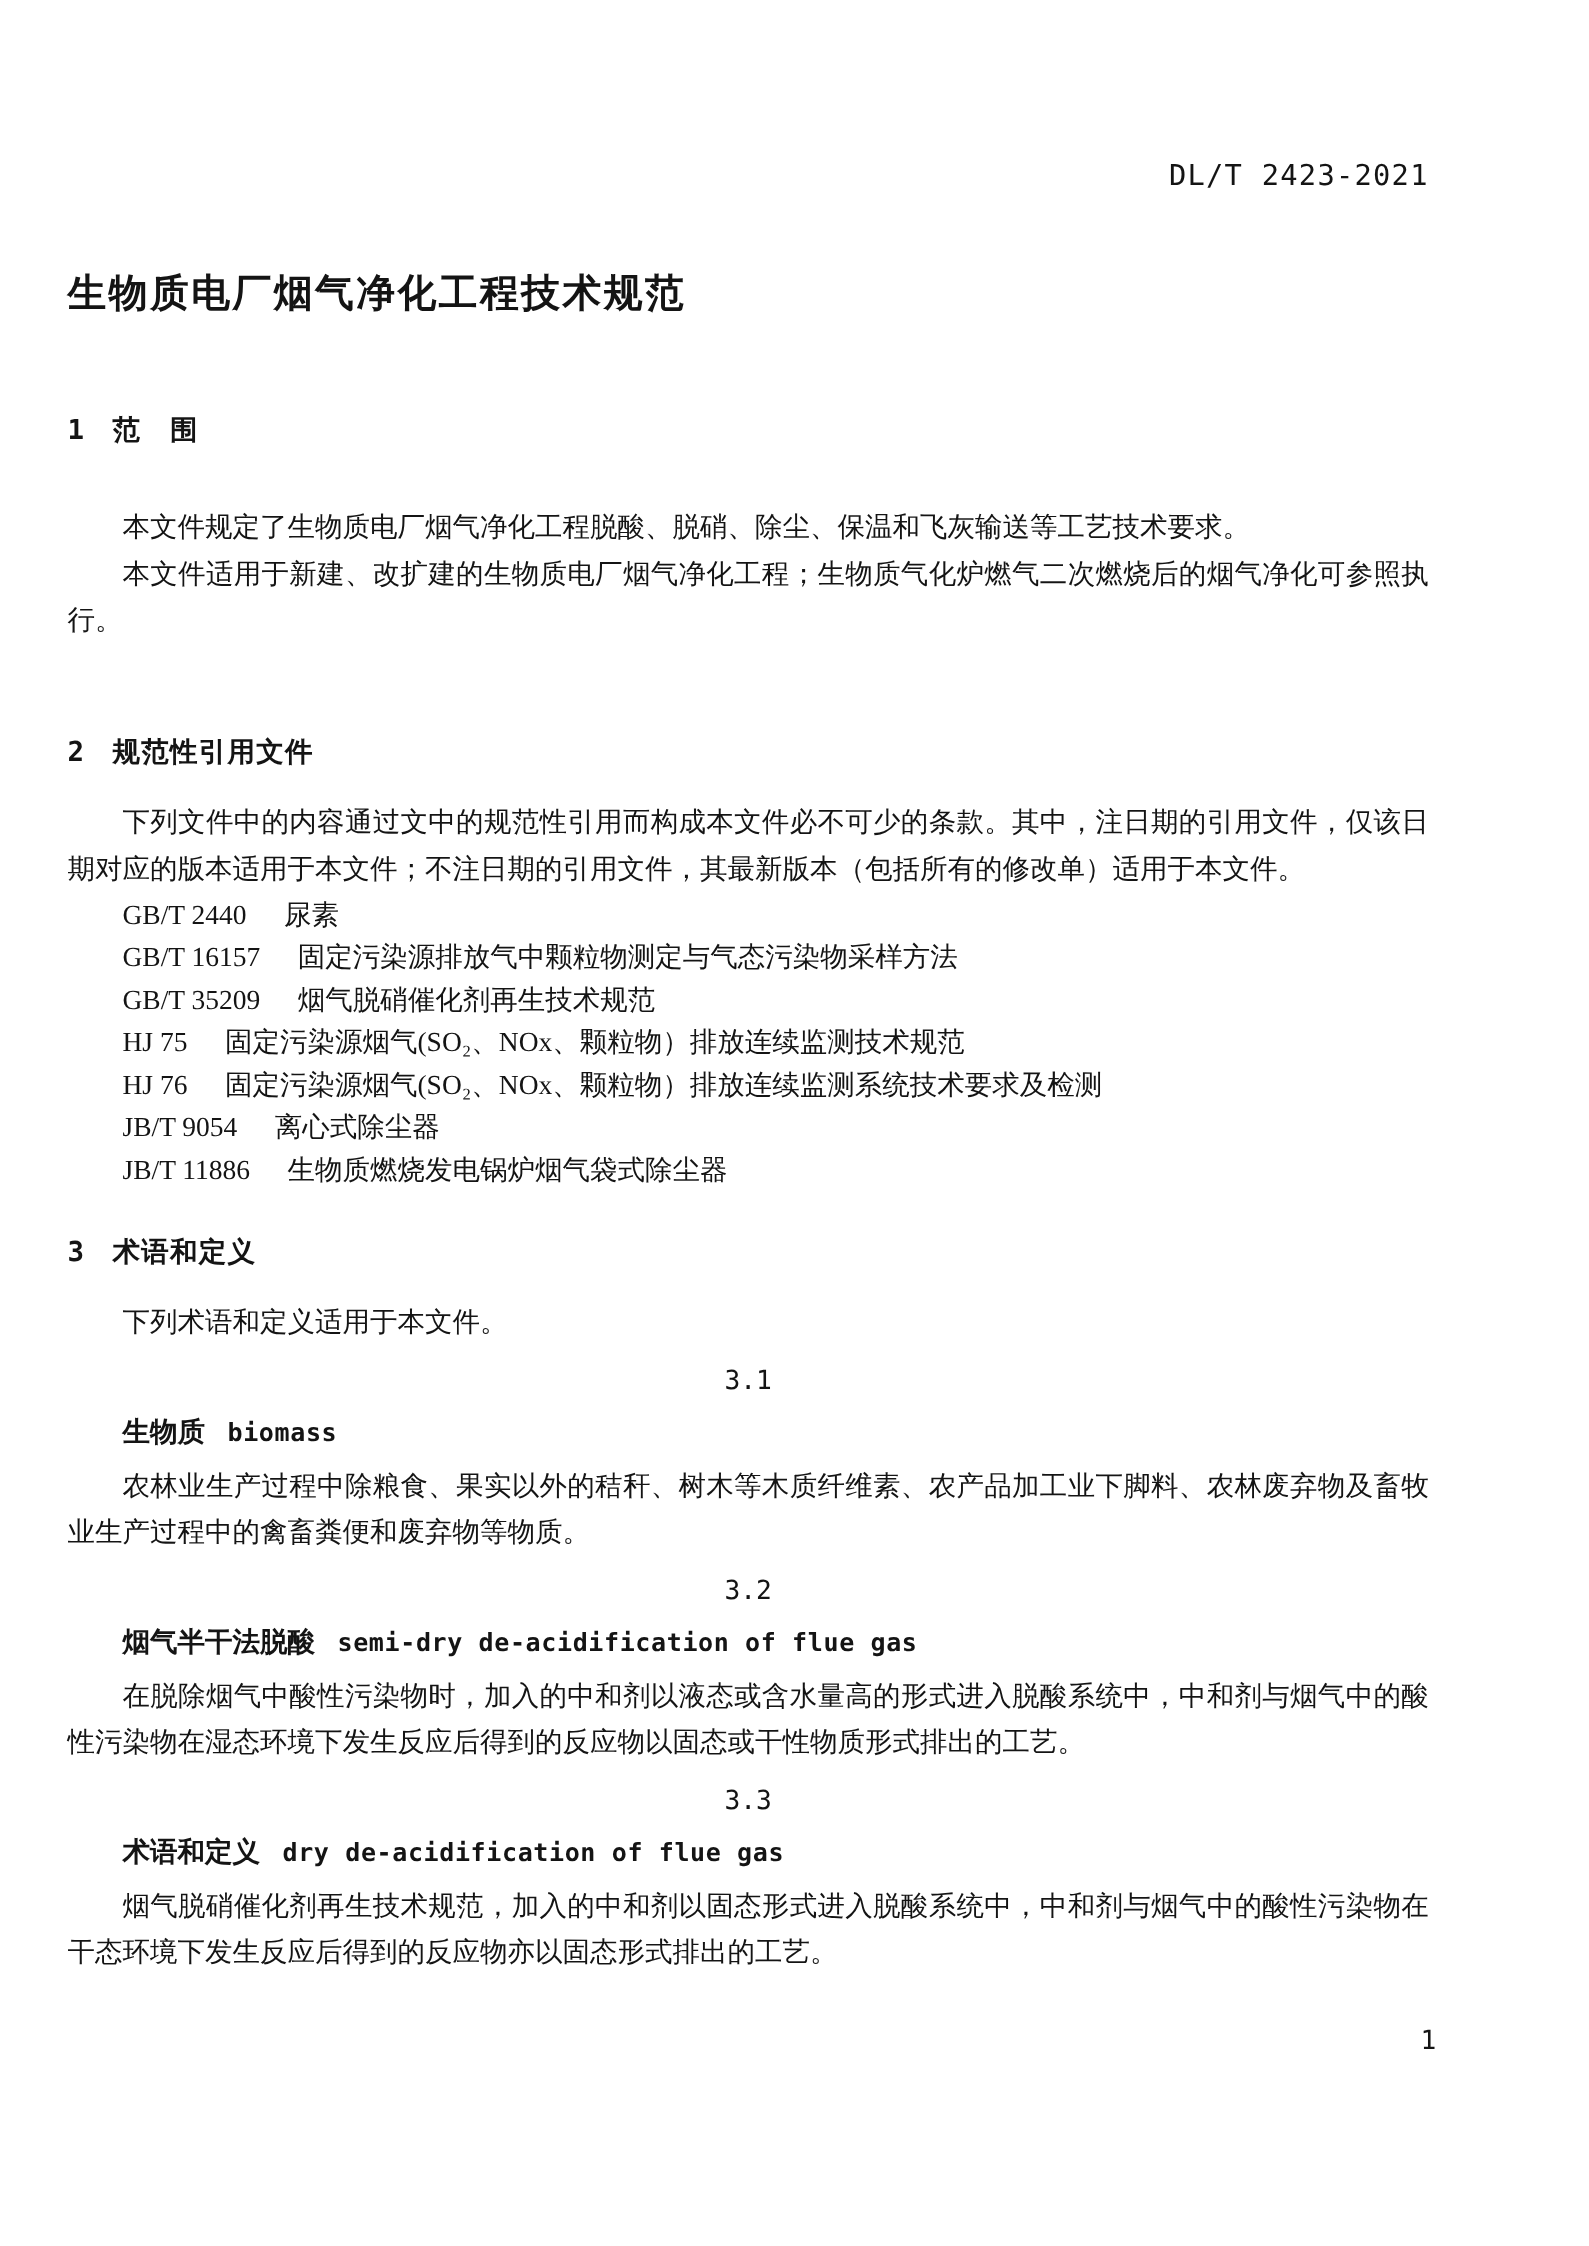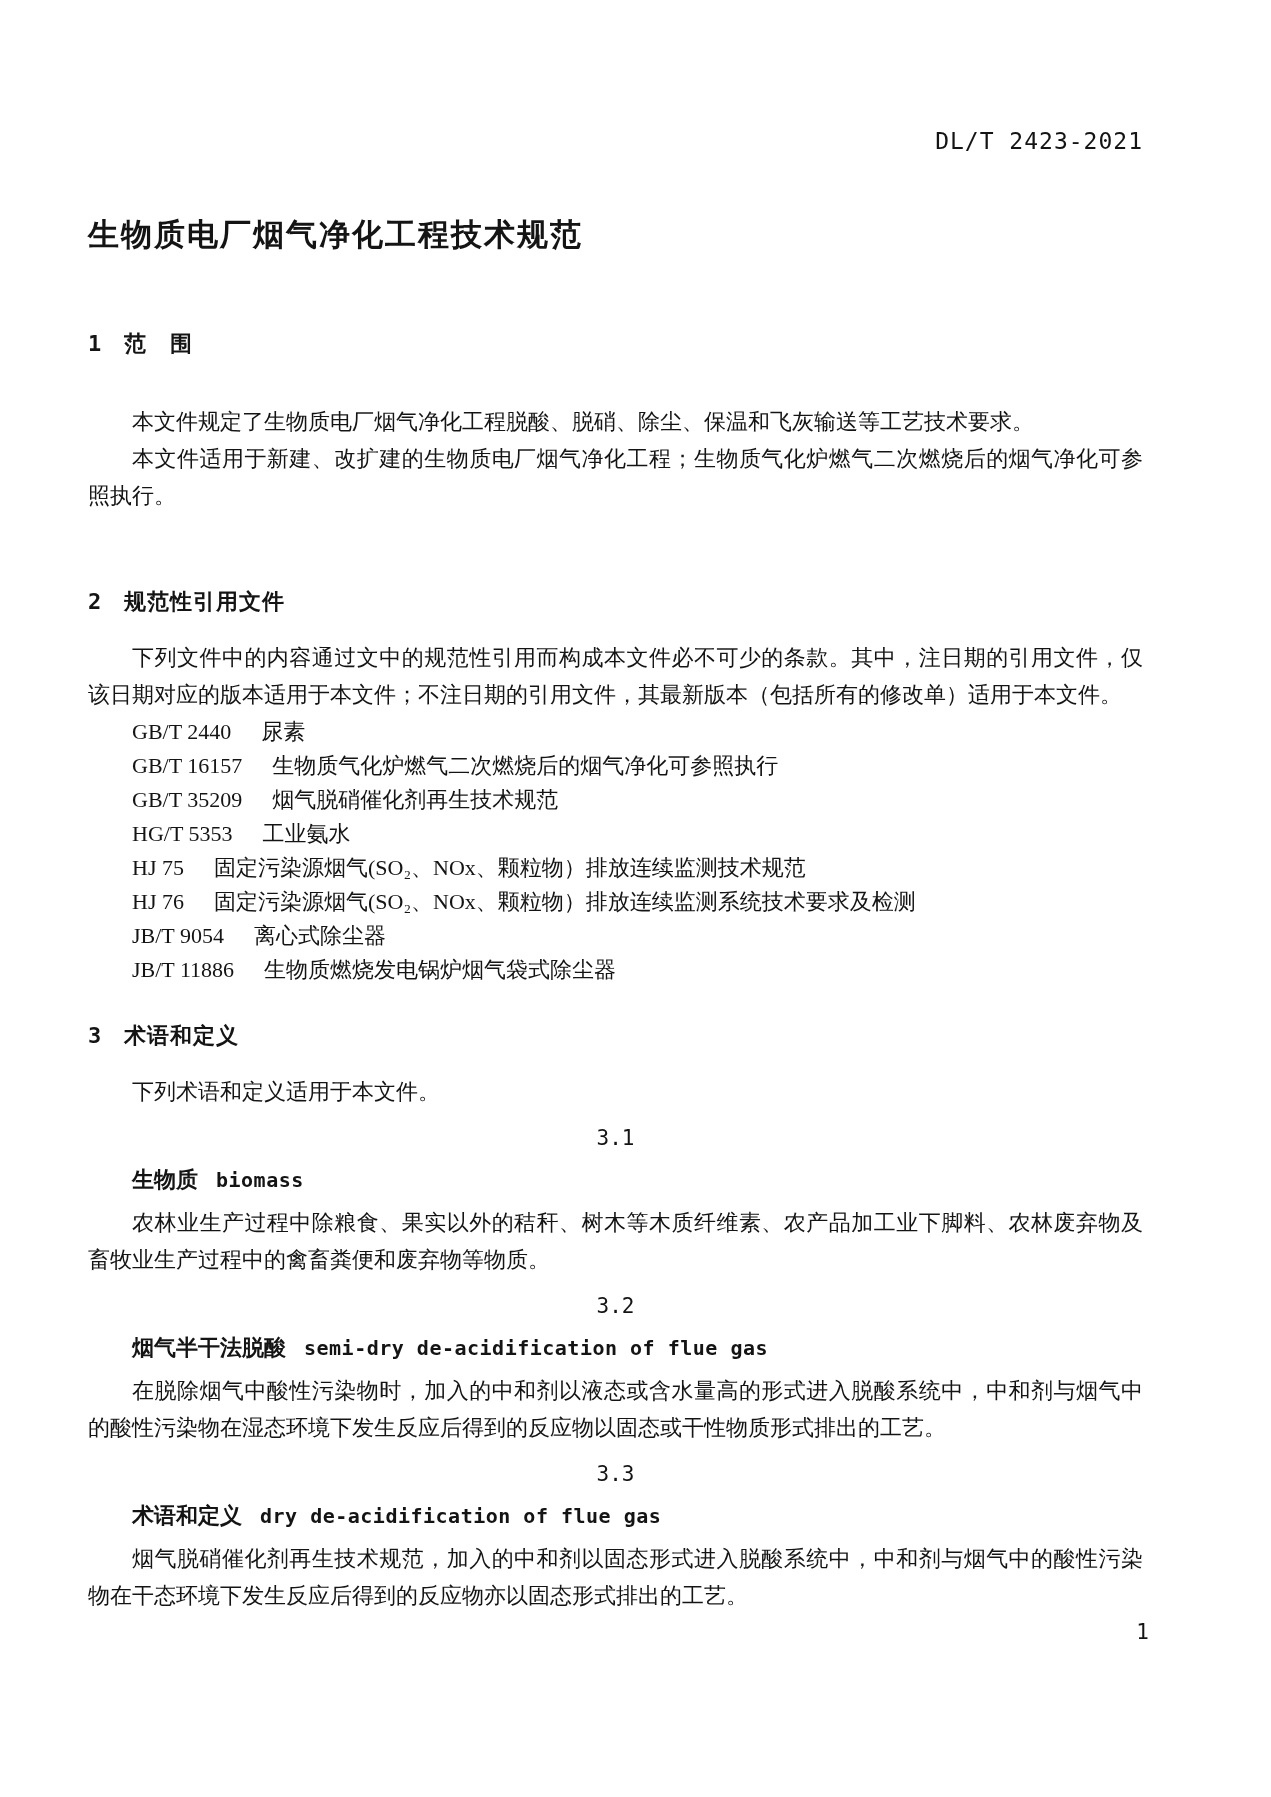--- a/index.html
+++ b/index.html
@@ -2,21 +2,21 @@
 <html><head>
 <meta charset="utf-8">
 <style>
   html,body { margin:0; padding:0; background:#e8e8e8; }
   .page {
     position:relative;
     width:1271px; height:1797px;
     margin:0 auto;
     background:#ffffff;
     box-sizing:border-box;
-    padding:128px 128px 0 88px;
+    padding:128px 128px 0 54px;
     color:#141414;
     font-family:"Liberation Serif","DejaVu Serif",serif;
     overflow:hidden;
   }
   .header-row { text-align:right; height:28px; }
   .std-code {
     font-family:"DejaVu Sans Mono","Liberation Mono",monospace;
     font-size:23px; letter-spacing:1px; font-weight:500;
   }
   .doc-title {
@@ -109,27 +109,24 @@
   <div class="section-heading">
     <span class="sec-num">2</span><span>规范性引用文件</span>
   </div>
   <p class="body-para tight">下列文件中的内容通过文中的规范性引用而构成本文件必不可少的条款。其中，注日期的引用文件，仅该日期对应的版本适用于本文件；不注日期的引用文件，其最新版本（包括所有的修改单）适用于本文件。</p>
 
   <div class="ref-list">
     <div class="ref-item">
       <span class="ref-code">GB/T 2440</span><span>尿素</span>
     </div>
     <div class="ref-item">
-      <span class="ref-code">GB/T 16157</span><span>生物质气化炉燃气二次燃烧后的烟气净化可参照执行</span>
+      <span class="ref-code">GB/T 16157</span><span>固定污染源排放气中颗粒物测定与气态污染物采样方法</span>
     </div>
     <div class="ref-item">
       <span class="ref-code">GB/T 35209</span><span>烟气脱硝催化剂再生技术规范</span>
-    </div>
-    <div class="ref-item">
-      <span class="ref-code">HG/T 5353</span><span>工业氨水</span>
     </div>
     <div class="ref-item">
       <span class="ref-code">HJ 75</span><span>固定污染源烟气(SO₂、NOx、颗粒物）排放连续监测技术规范</span>
     </div>
     <div class="ref-item">
       <span class="ref-code">HJ 76</span><span>固定污染源烟气(SO₂、NOx、颗粒物）排放连续监测系统技术要求及检测</span>
     </div>
     <div class="ref-item">
       <span class="ref-code">JB/T 9054</span><span>离心式除尘器</span>
     </div>

